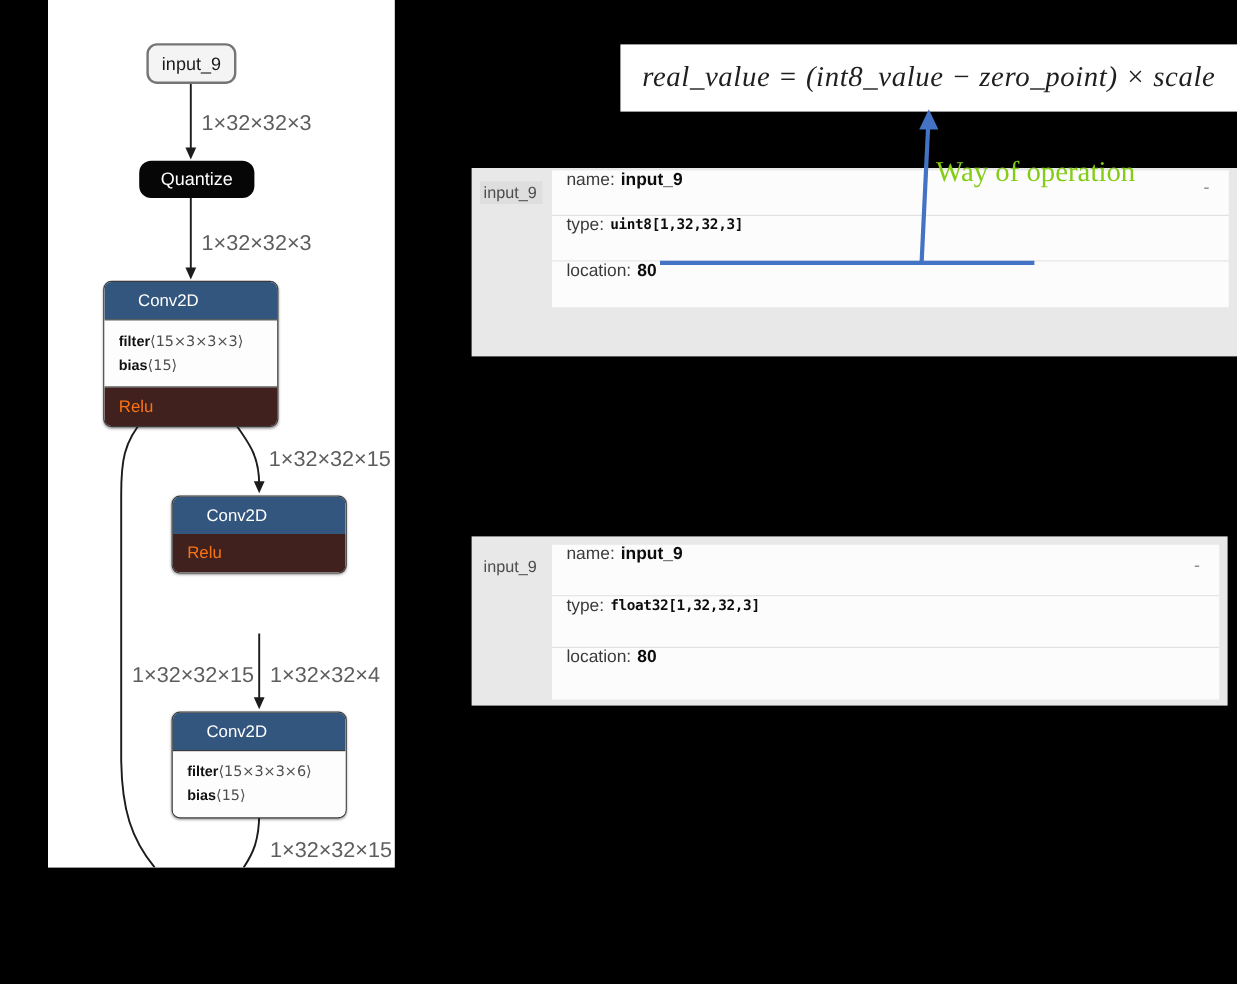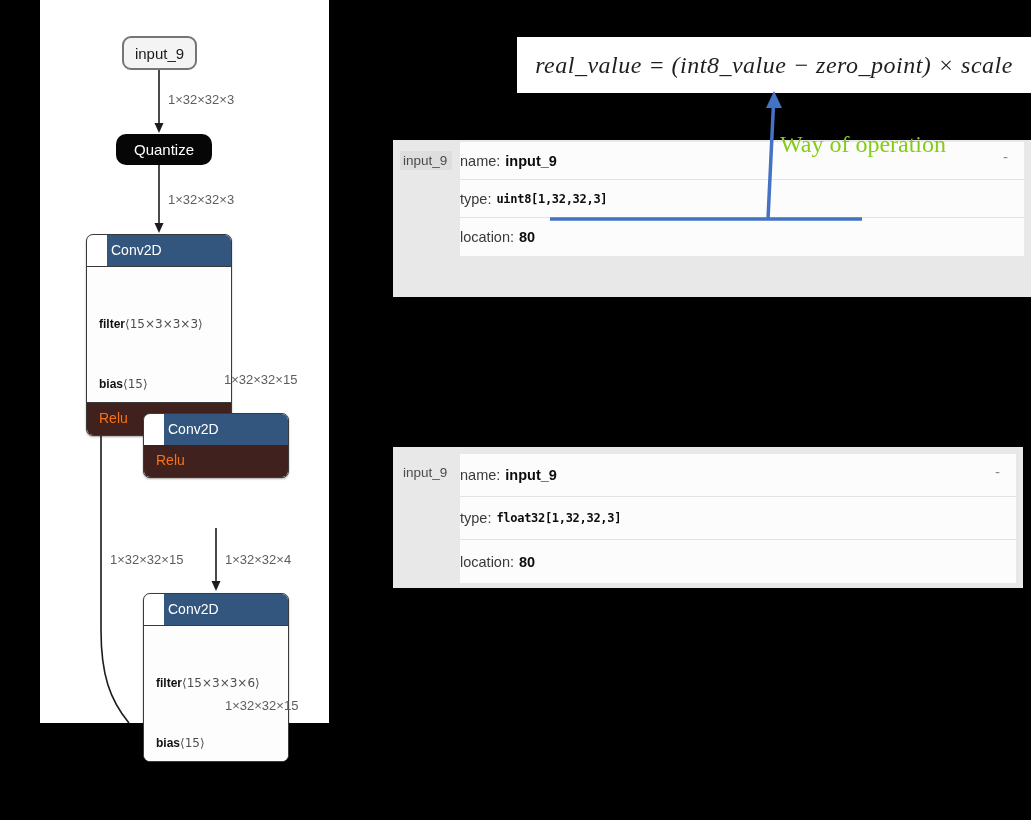--- a/index.html
+++ b/index.html
@@ -16,45 +16,45 @@
     font-size: 15px; color: #1b1b1b; }
   .quantize-node { left: 76px; top: 134px; width: 96px; height: 31px; background: #060606;
     border-radius: 10px; display: flex; align-items: center; justify-content: center;
     font-size: 15px; color: #ffffff; }
 
   .conv-node { width: 146px; border: 1px solid #3a3a3a; border-radius: 7px; overflow: hidden;
     background: #ffffff; box-shadow: 0 1px 2px rgba(0,0,0,.35); }
   .conv1 { left: 46px; top: 234px; }
   .conv2 { left: 103px; top: 413px; }
   .conv3 { left: 103px; top: 593px; }
-  .conv-header { background: #33567e; color: #ffffff; font-size: 14px; padding: 7px 12px 8px 4px; margin-left: 20px; }
+  .conv-header { background: #33567e; color: #ffffff; font-size: 14px; padding: 7px 12px 8px 28px; }
   .conv-body { background: #fdfdfd; padding: 7px 12px 8px 12px; border-top: 1px solid #3a3a3a; border-bottom: 1px solid #3a3a3a; }
-  .conv-attr { font-size: 12px; line-height: 20px; white-space: nowrap; margin-top: 40px; }
+  .conv-attr { font-size: 12px; line-height: 20px; white-space: nowrap; }
   .conv-attr .attr-name { font-weight: bold; color: #111; }
   .conv-attr .attr-dims { color: #4e4e4e; font-family: "DejaVu Sans", sans-serif; }
   .conv-footer { background: #40211d; color: #f97316; font-size: 14px; padding: 7px 12px 9px 12px; }
 
-  .edge-label { position: absolute; font-size: 13px; color: #5d5d5d; white-space: nowrap; }
+  .edge-label { position: absolute; font-size: 18px; color: #5d5d5d; white-space: nowrap; }
 
   
   .formula-box { position: absolute; left: 517px; top: 37px; width: 514px; height: 56px; background: #ffffff;
     display: flex; align-items: center; justify-content: center; }
   .formula-text { font-family: "Liberation Serif", "DejaVu Serif", serif; font-style: italic;
     font-size: 24px; color: #1f1f1f; letter-spacing: .5px; }
 
   
   .info-panel { position: absolute; background: #e8e8e8; }
   .quant-panel { left: 393px; top: 140px; width: 638px; height: 157px; }
   .float-panel { left: 393px; top: 447px; width: 630px; height: 141px; padding-right: 2px; }
   .panel-node-label { position: absolute; left: 7px; top: 11px; width: 52px; font-size: 13.5px; color: #4c4c4c;
     background: #dedede; padding: 2px 3px; }
   .panel-rows { position: absolute; left: 67px; top: 2px; right: 7px; }
   .float-panel .panel-rows { top: 7px; }
   .prow { background: #fcfcfc; border-bottom: 1px solid #e2e2e2; position: relative;
-    display: flex; align-items: center; padding-left: 0; font-size: 14.5px; color: #3a3a3a; white-space: nowrap; }
+    display: flex; align-items: flex-start; padding-left: 12px; font-size: 14.5px; color: #3a3a3a; white-space: nowrap; }
   .quant-panel .prow { height: 38px; }
   .float-panel .prow { height: 43px; }
   .prow .pval { font-weight: bold; color: #0c0c0c; margin-left: 5px; }
   .prow .pval.mono { font-family: "DejaVu Sans Mono", "Liberation Mono", monospace; font-size: 12px; letter-spacing: -0.3px; }
   .collapse-btn { position: absolute; right: 16px; top: 6px; color: #8a8a8a; font-size: 15px; cursor: pointer; }
 
   
   .way-label { position: absolute; left: 780px; top: 131px; font-family: "Liberation Serif", "DejaVu Serif", serif;
     font-size: 24px; color: #84cc16; z-index: 6; }
   .arrow-overlay { position: absolute; left: 540px; top: 90px; width: 335px; height: 135px; z-index: 5; pointer-events: none; }

